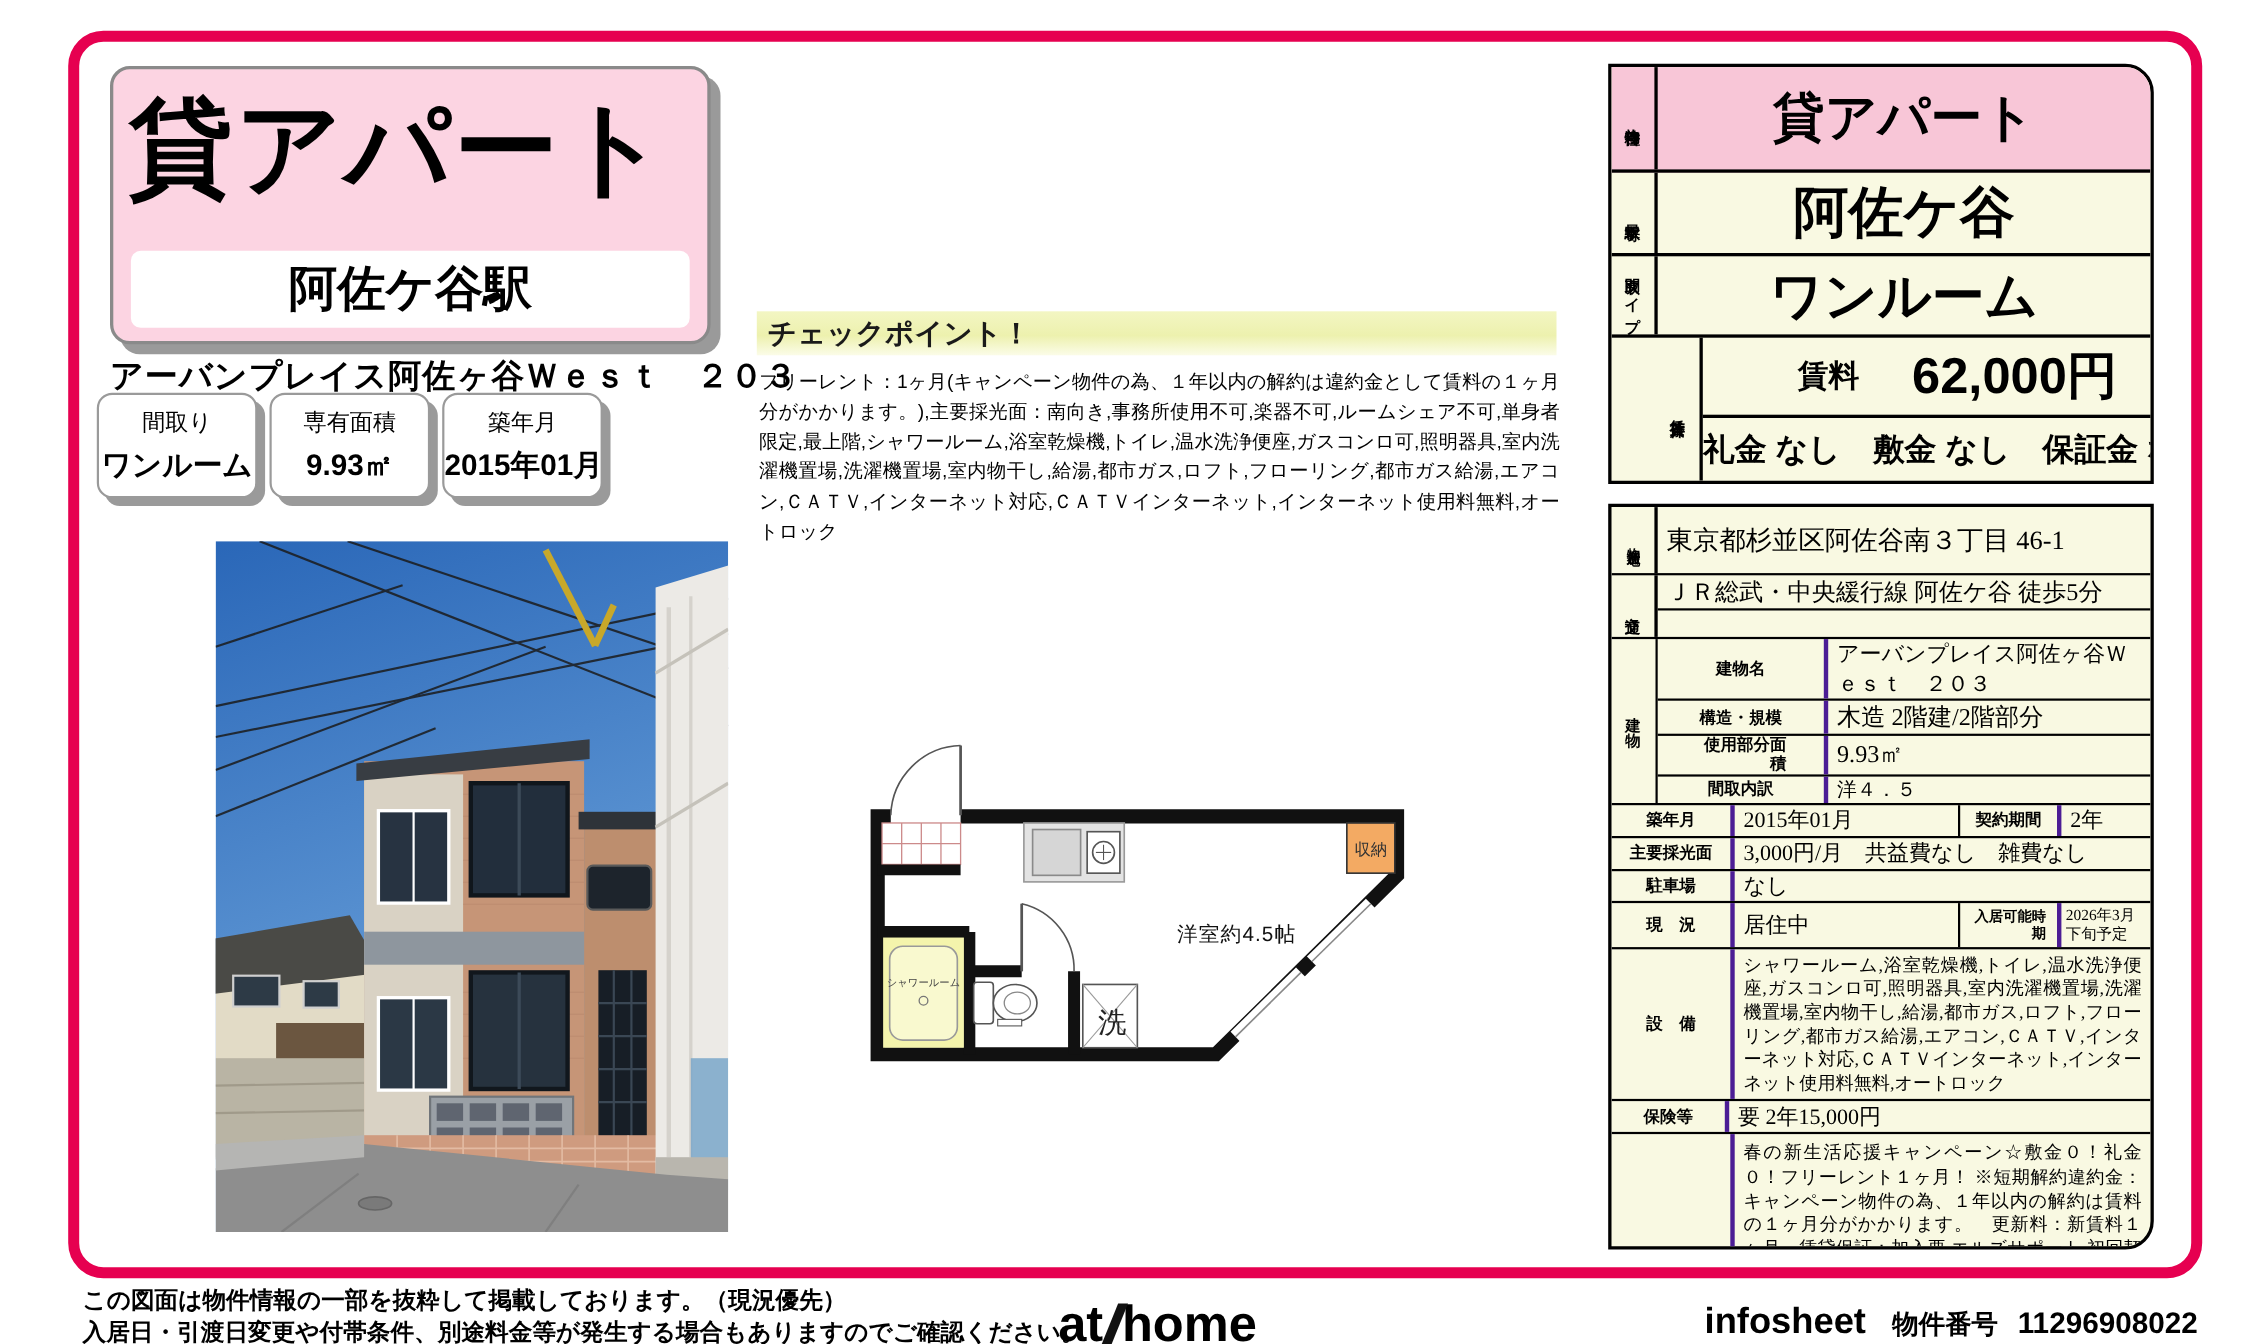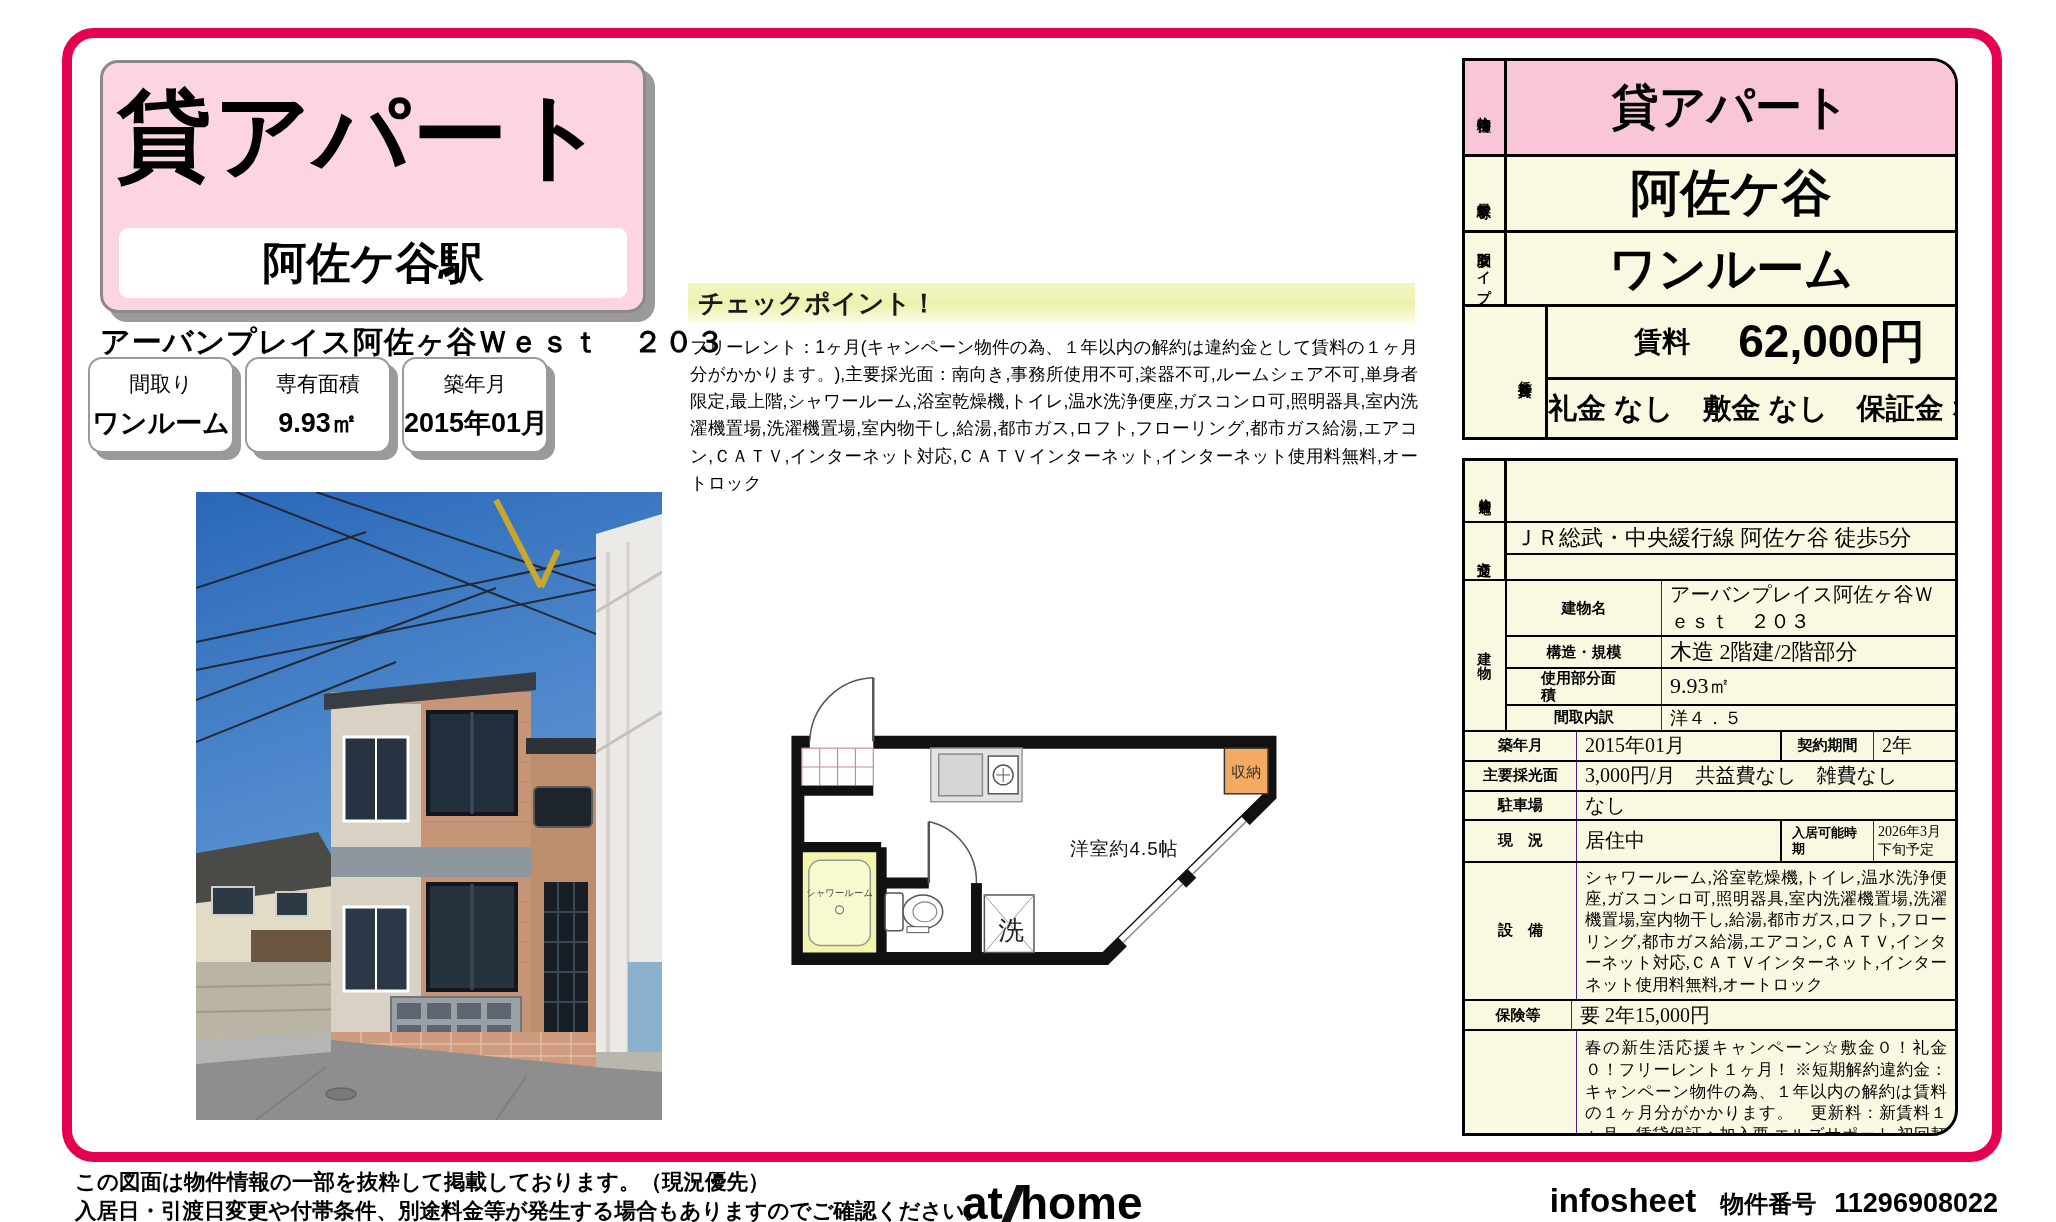--- a/index.html
+++ b/index.html
@@ -31,22 +31,22 @@
   .summary{top:58px;height:382px;border-top-right-radius:26px;display:flex;flex-direction:column;}
   .detail{top:458px;height:678px;border-bottom-right-radius:26px;display:flex;flex-direction:column;}
   .trow{display:flex;box-sizing:border-box;border-bottom:3px solid #000;flex:0 0 auto;}
   .trow:last-child{border-bottom:none;}
   .vlab{width:42px;box-sizing:border-box;border-right:3px solid #000;display:flex;align-items:center;justify-content:center;
         writing-mode:vertical-rl;text-orientation:upright;font-size:14px;font-weight:700;letter-spacing:1px;flex:0 0 auto;}
   .vcell{flex:1;display:flex;align-items:center;justify-content:center;text-align:center;}
   .serifv{font-family:"Liberation Serif","DejaVu Serif",serif;}
   .pinkrow{background:#f8c6d7;}
   
-  .dlab{box-sizing:border-box;border-right:1px solid #4c1d95;display:flex;align-items:center;justify-content:center;
-        font-size:15px;font-weight:700;flex:0 0 auto;text-align:left;}
+  .dlab{box-sizing:border-box;border-right:4px solid #4c1d95;display:flex;align-items:center;justify-content:center;
+        font-size:15px;font-weight:700;flex:0 0 auto;text-align:right;}
   .dval{font-family:"Liberation Serif","DejaVu Serif",serif;display:flex;align-items:center;
         padding:0 8px;box-sizing:border-box;}
   .subrow{display:flex;box-sizing:border-box;border-bottom:2px solid #000;flex:1;}
   .subrow:last-child{border-bottom:none;}
   
   .foot-notes{left:75px;top:1168px;font-size:21.5px;font-weight:700;line-height:1.33;}
   .athome{left:962px;top:1176px;font-size:46px;font-weight:800;letter-spacing:0px;white-space:nowrap;}
   .athome-slash{display:inline-block;width:9px;height:42px;background:#111;transform:skewX(-22deg);
                 margin:0 3px 0 5px;vertical-align:-8px;}
   .infosheet-row{right:52px;top:1182px;display:flex;align-items:baseline;gap:22px;}
@@ -293,20 +293,21 @@
       </div>
       <div class="vcell" style="flex:1;font-size:29px;font-weight:800;white-space:nowrap;">礼金 なし　敷金 なし　保証金 なし</div>
     </div>
   </div>
 </div>
 
 <div class="abs tbl detail">
 
   <div class="trow" style="flex:0 0 62px;border-bottom-width:2px;">
     <div class="vlab" style="font-size:12px;">物件所在地</div>
+    <div class="dval" style="flex:1;font-size:24px;">東京都杉並区阿佐谷南３丁目 46-1</div>
   </div>
 
   <div class="trow" style="flex:0 0 58px;border-bottom-width:2px;">
     <div class="vlab">交通</div>
     <div style="flex:1;display:flex;flex-direction:column;">
       <div class="subrow dval" style="font-size:22px;flex:0 0 32px;">ＪＲ総武・中央緩行線 阿佐ケ谷 徒歩5分</div>
       <div class="subrow dval"></div>
     </div>
   </div>
 

